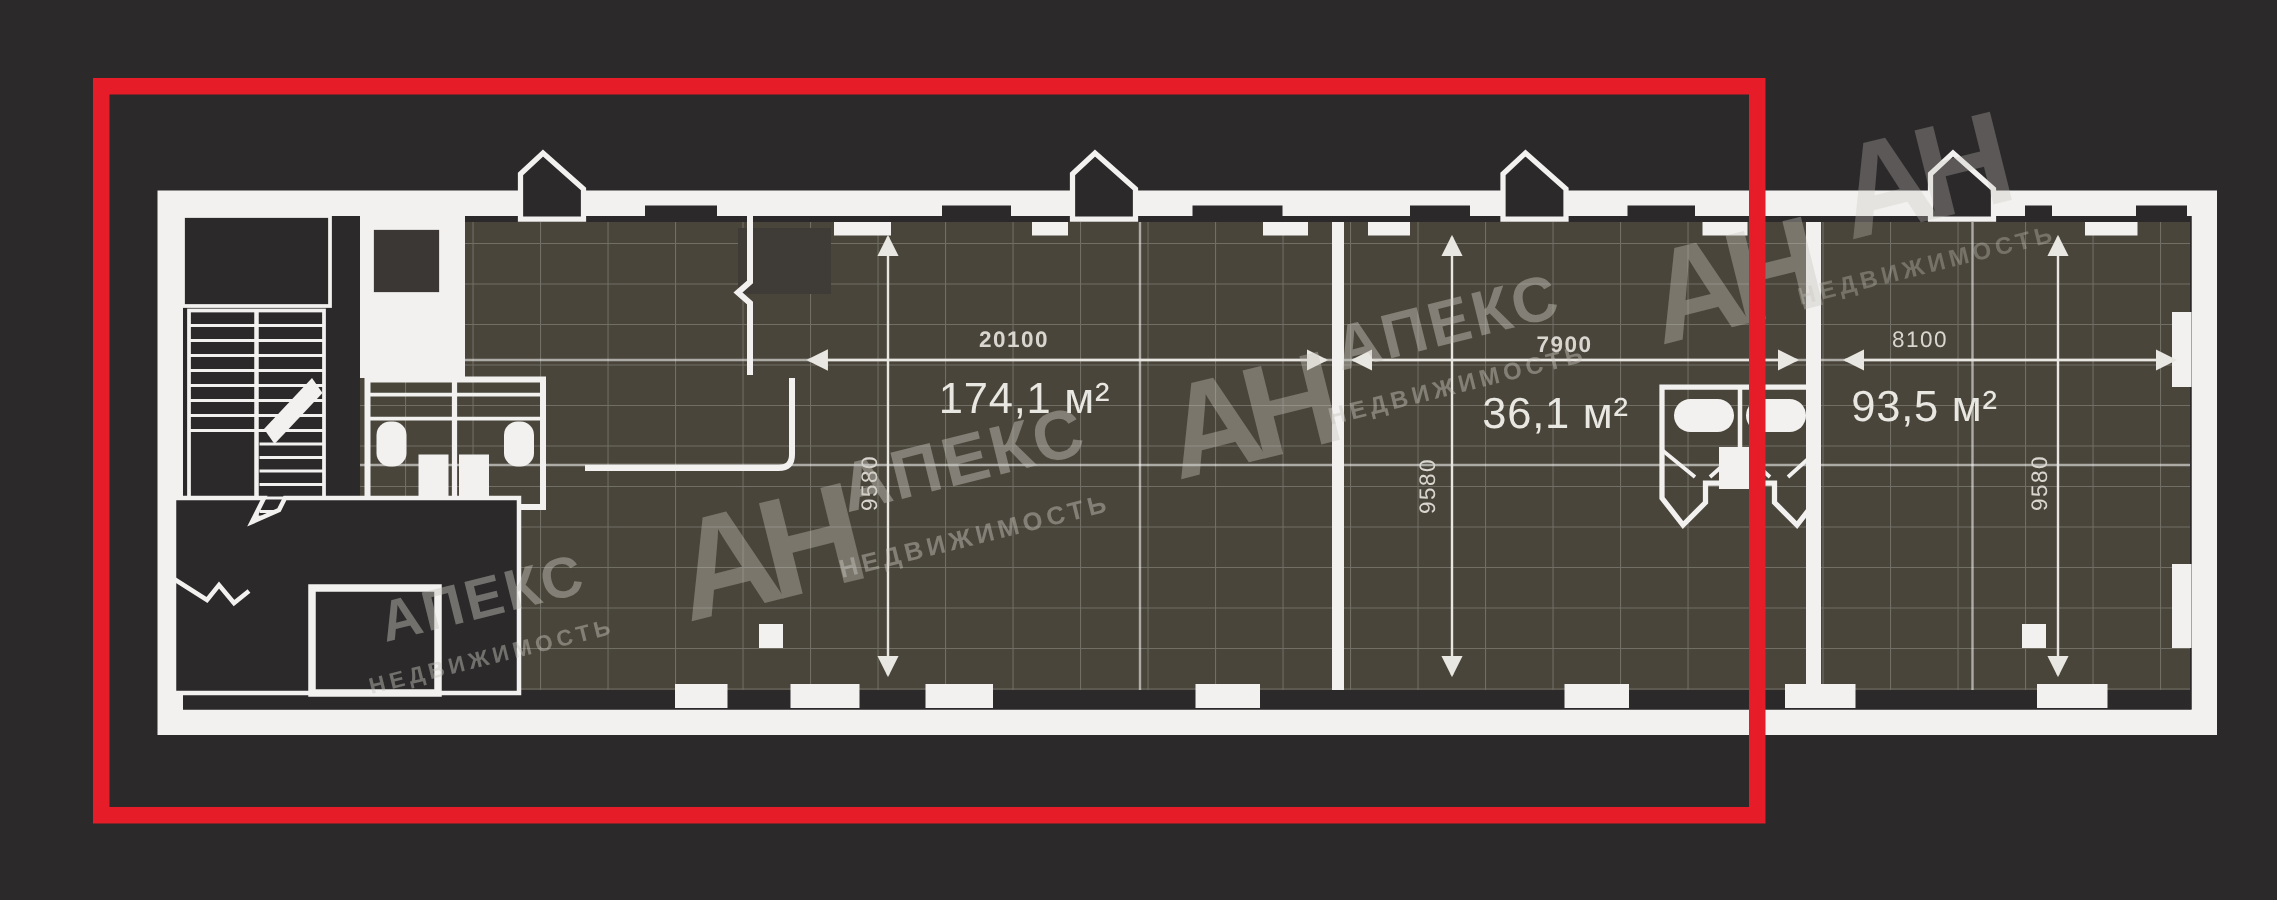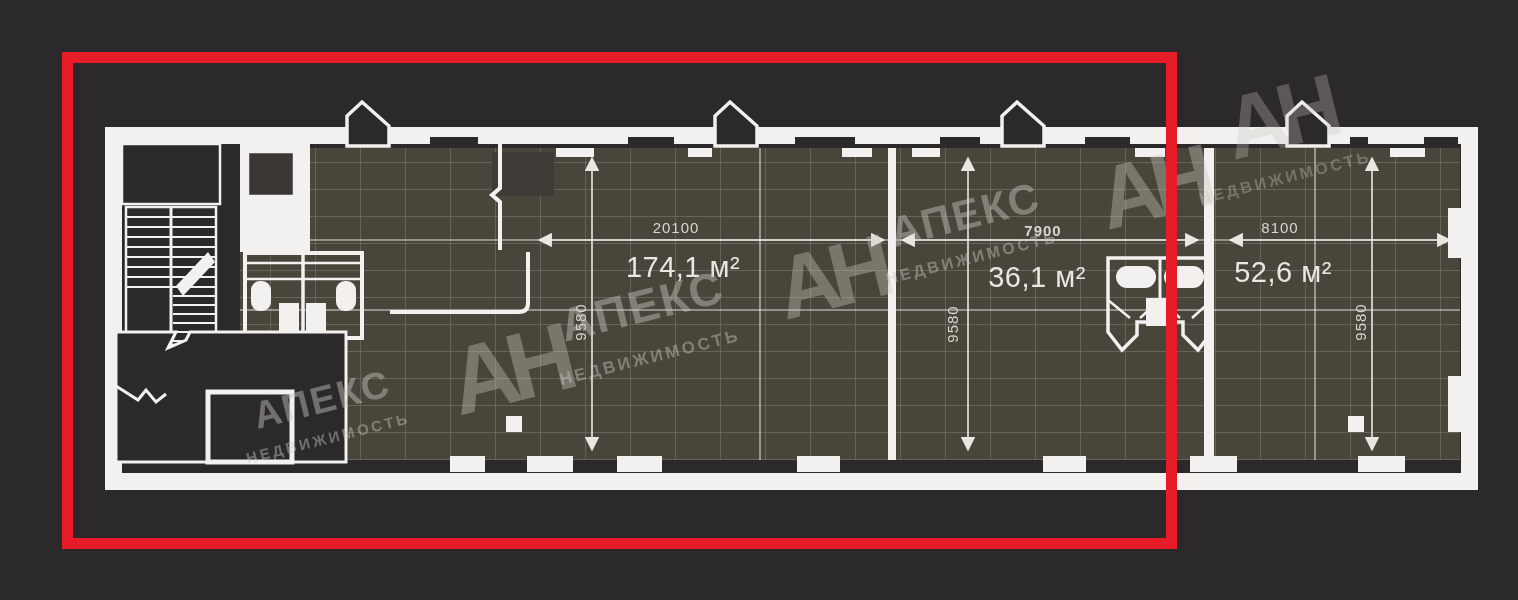--- a/index.html
+++ b/index.html
@@ -189,23 +189,23 @@
       <line x1="902" y1="240" x2="1198" y2="240" marker-start="url(#arr)" marker-end="url(#arr)"></line>
       <line x1="1230" y1="240" x2="1450" y2="240" marker-start="url(#arr)" marker-end="url(#arr)"></line>
       <line x1="592" y1="158" x2="592" y2="450" marker-start="url(#arr)" marker-end="url(#arr)"></line>
       <line x1="968" y1="158" x2="968" y2="450" marker-start="url(#arr)" marker-end="url(#arr)"></line>
       <line x1="1372" y1="158" x2="1372" y2="450" marker-start="url(#arr)" marker-end="url(#arr)"></line>
     </g>
   </svg>
 
   <div class="lbl area" style="left:683px;top:267px;">174,1 м²</div>
   <div class="lbl area" style="left:1037px;top:277px;">36,1 м²</div>
-  <div class="lbl area" style="left:1283px;top:272px;">52,6 м²</div>
-
-  <div class="lbl dim" style="left:676px;top:227px;">20100</div>
+  <div class="lbl area" style="left:1283px;top:272px;">93,5 м²</div>
+
+  <div class="lbl dim" style="left:676px;top:227px;font-weight:bold;">20100</div>
   <div class="lbl dim" style="left:1043px;top:230px;font-weight:bold;">7900</div>
   <div class="lbl dim" style="left:1280px;top:227px;">8100</div>
   <div class="lbl dim vert" style="left:580px;top:322px;">9580</div>
   <div class="lbl dim vert" style="left:952px;top:324px;">9580</div>
   <div class="lbl dim vert" style="left:1360px;top:322px;">9580</div>
 
   <div class="wm wm-logo" style="left:508px;top:370px;">АН</div>
   <div class="wm wm-brand" style="left:642px;top:306px;">АПЕКС</div>
   <div class="wm wm-sub" style="left:650px;top:358px;">НЕДВИЖИМОСТЬ</div>
 

